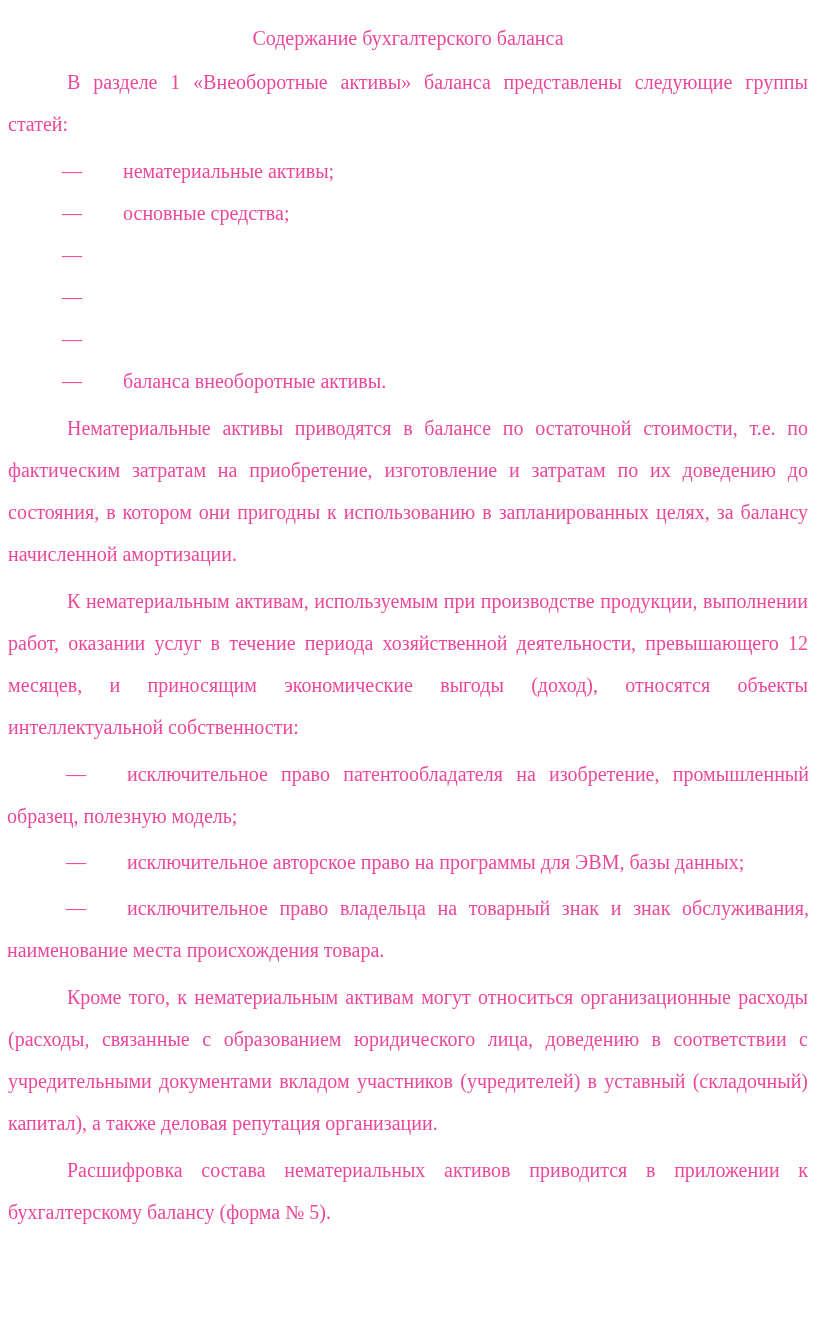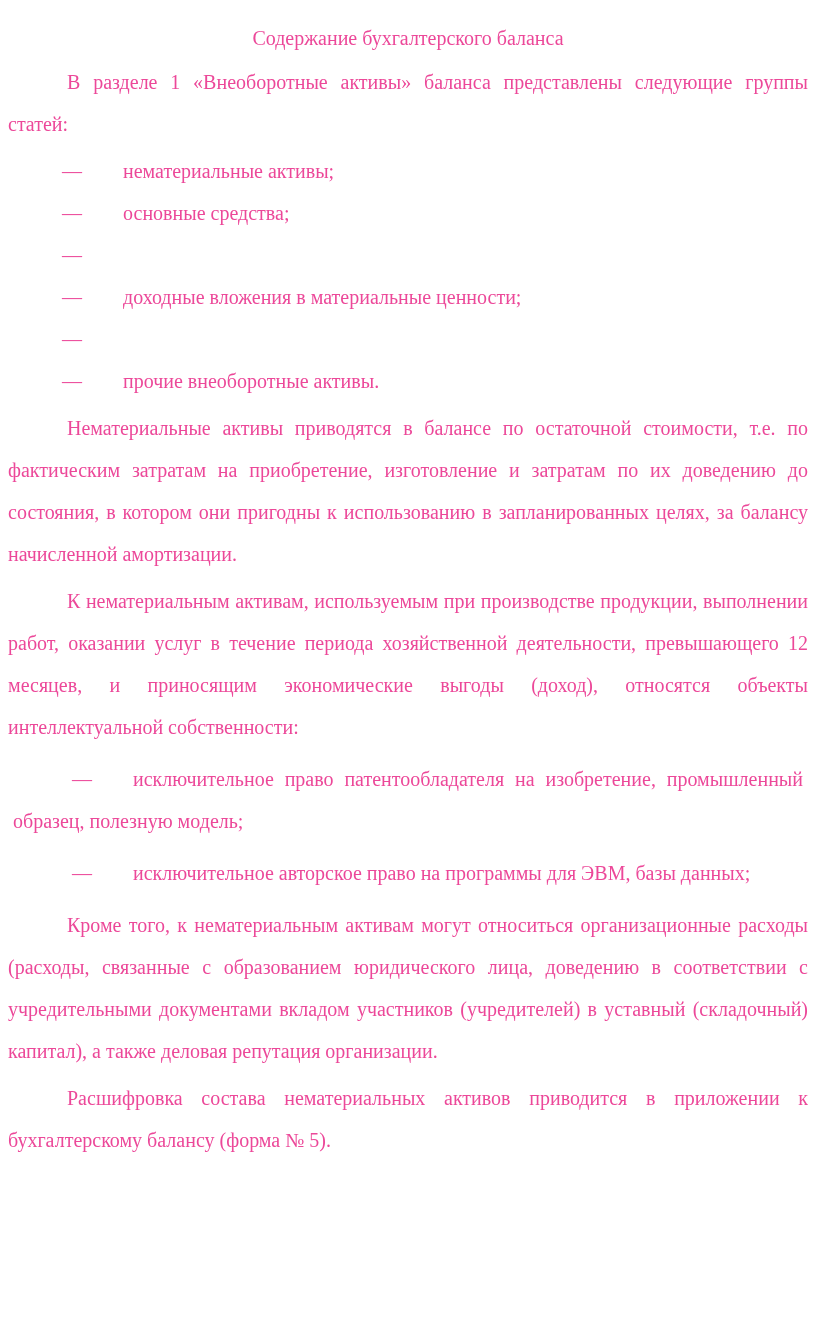--- a/index.html
+++ b/index.html
@@ -7,21 +7,21 @@
   .page {
     position: absolute; left: 3px; top: 20px; width: 810px;
     font-family: "Liberation Serif", "DejaVu Serif", serif;
     font-size: 20px; color: #ec4899; line-height: 42px;
   }
   .title { text-align: center; margin: 0; line-height: 36px; }
   p { margin: 5px; text-align: justify; text-indent: 59px; }
   .li { display: flex; margin: 0; }
   .li .dash { width: 120px; padding-left: 59px; box-sizing: border-box; flex: none; }
   .li .txt { flex: 1; }
-  .li-wrap { margin: 10px; text-align: justify; text-indent: 59px; }
+  .li-wrap { margin: 4px; text-align: justify; text-indent: 59px; }
   .li-wrap .dash { display: inline-block; width: 61px; text-indent: 0; }
 </style>
 </head>
 <body>
 
 <div class="page">
   <div class="title">Содержание бухгалтерского баланса</div>
   <p>В разделе 1 «Внеоборотные активы» баланса представлены следующие группы статей:</p>
 
   <div>
@@ -31,34 +31,34 @@
       </div>
     <div class="li">
         <span class="dash">—</span>
         <span class="txt">основные средства;</span>
       </div>
     <div class="li">
         <span class="dash">—</span>
       </div>
     <div class="li">
         <span class="dash">—</span>
-        <span class="txt">доходные вложения в материальные ценности;</span>
       </div>
     <div class="li">
         <span class="dash">—</span>
       </div>
     <div class="li">
         <span class="dash">—</span>
-        <span class="txt">прочие внеоборотные активы.</span>
+        <span class="txt">баланса внеоборотные активы.</span>
       </div>
   </div>
 
   <p>Нематериальные активы приводятся в балансе по остаточной стоимости, т.е. по фактическим затратам на приобретение, изготовление и затратам по их доведению до состояния, в котором они пригодны к использованию в запланированных целях, за балансу начисленной амортизации.</p>
   <p>К нематериальным активам, используемым при производстве продукции, выполнении работ, оказании услуг в течение периода хозяйственной деятельности, превышающего 12 месяцев, и приносящим экономические выгоды (доход), относятся объекты интеллектуальной собственности:</p>
 
   <div>
     <div class="li-wrap"><span class="dash">—</span><span>исключительное право патентообладателя на изобретение, промышленный образец, полезную модель;</span></div>
     <div class="li-wrap"><span class="dash">—</span><span>исключительное авторское право на программы для ЭВМ, базы данных;</span></div>
+    <div class="li-wrap"><span class="dash">—</span><span>исключительное право владельца на товарный знак и знак обслуживания, наименование места происхождения товара.</span></div>
   </div>
 
   <p>Кроме того, к нематериальным активам могут относиться организационные расходы (расходы, связанные с образованием юридического лица, доведению в соответствии с учредительными документами вкладом участников (учредителей) в уставный (складочный) капитал), а также деловая репутация организации.</p>
   <p>Расшифровка состава нематериальных активов приводится в приложении к бухгалтерскому балансу (форма № 5).</p>
 </div>
 
 </body></html>

